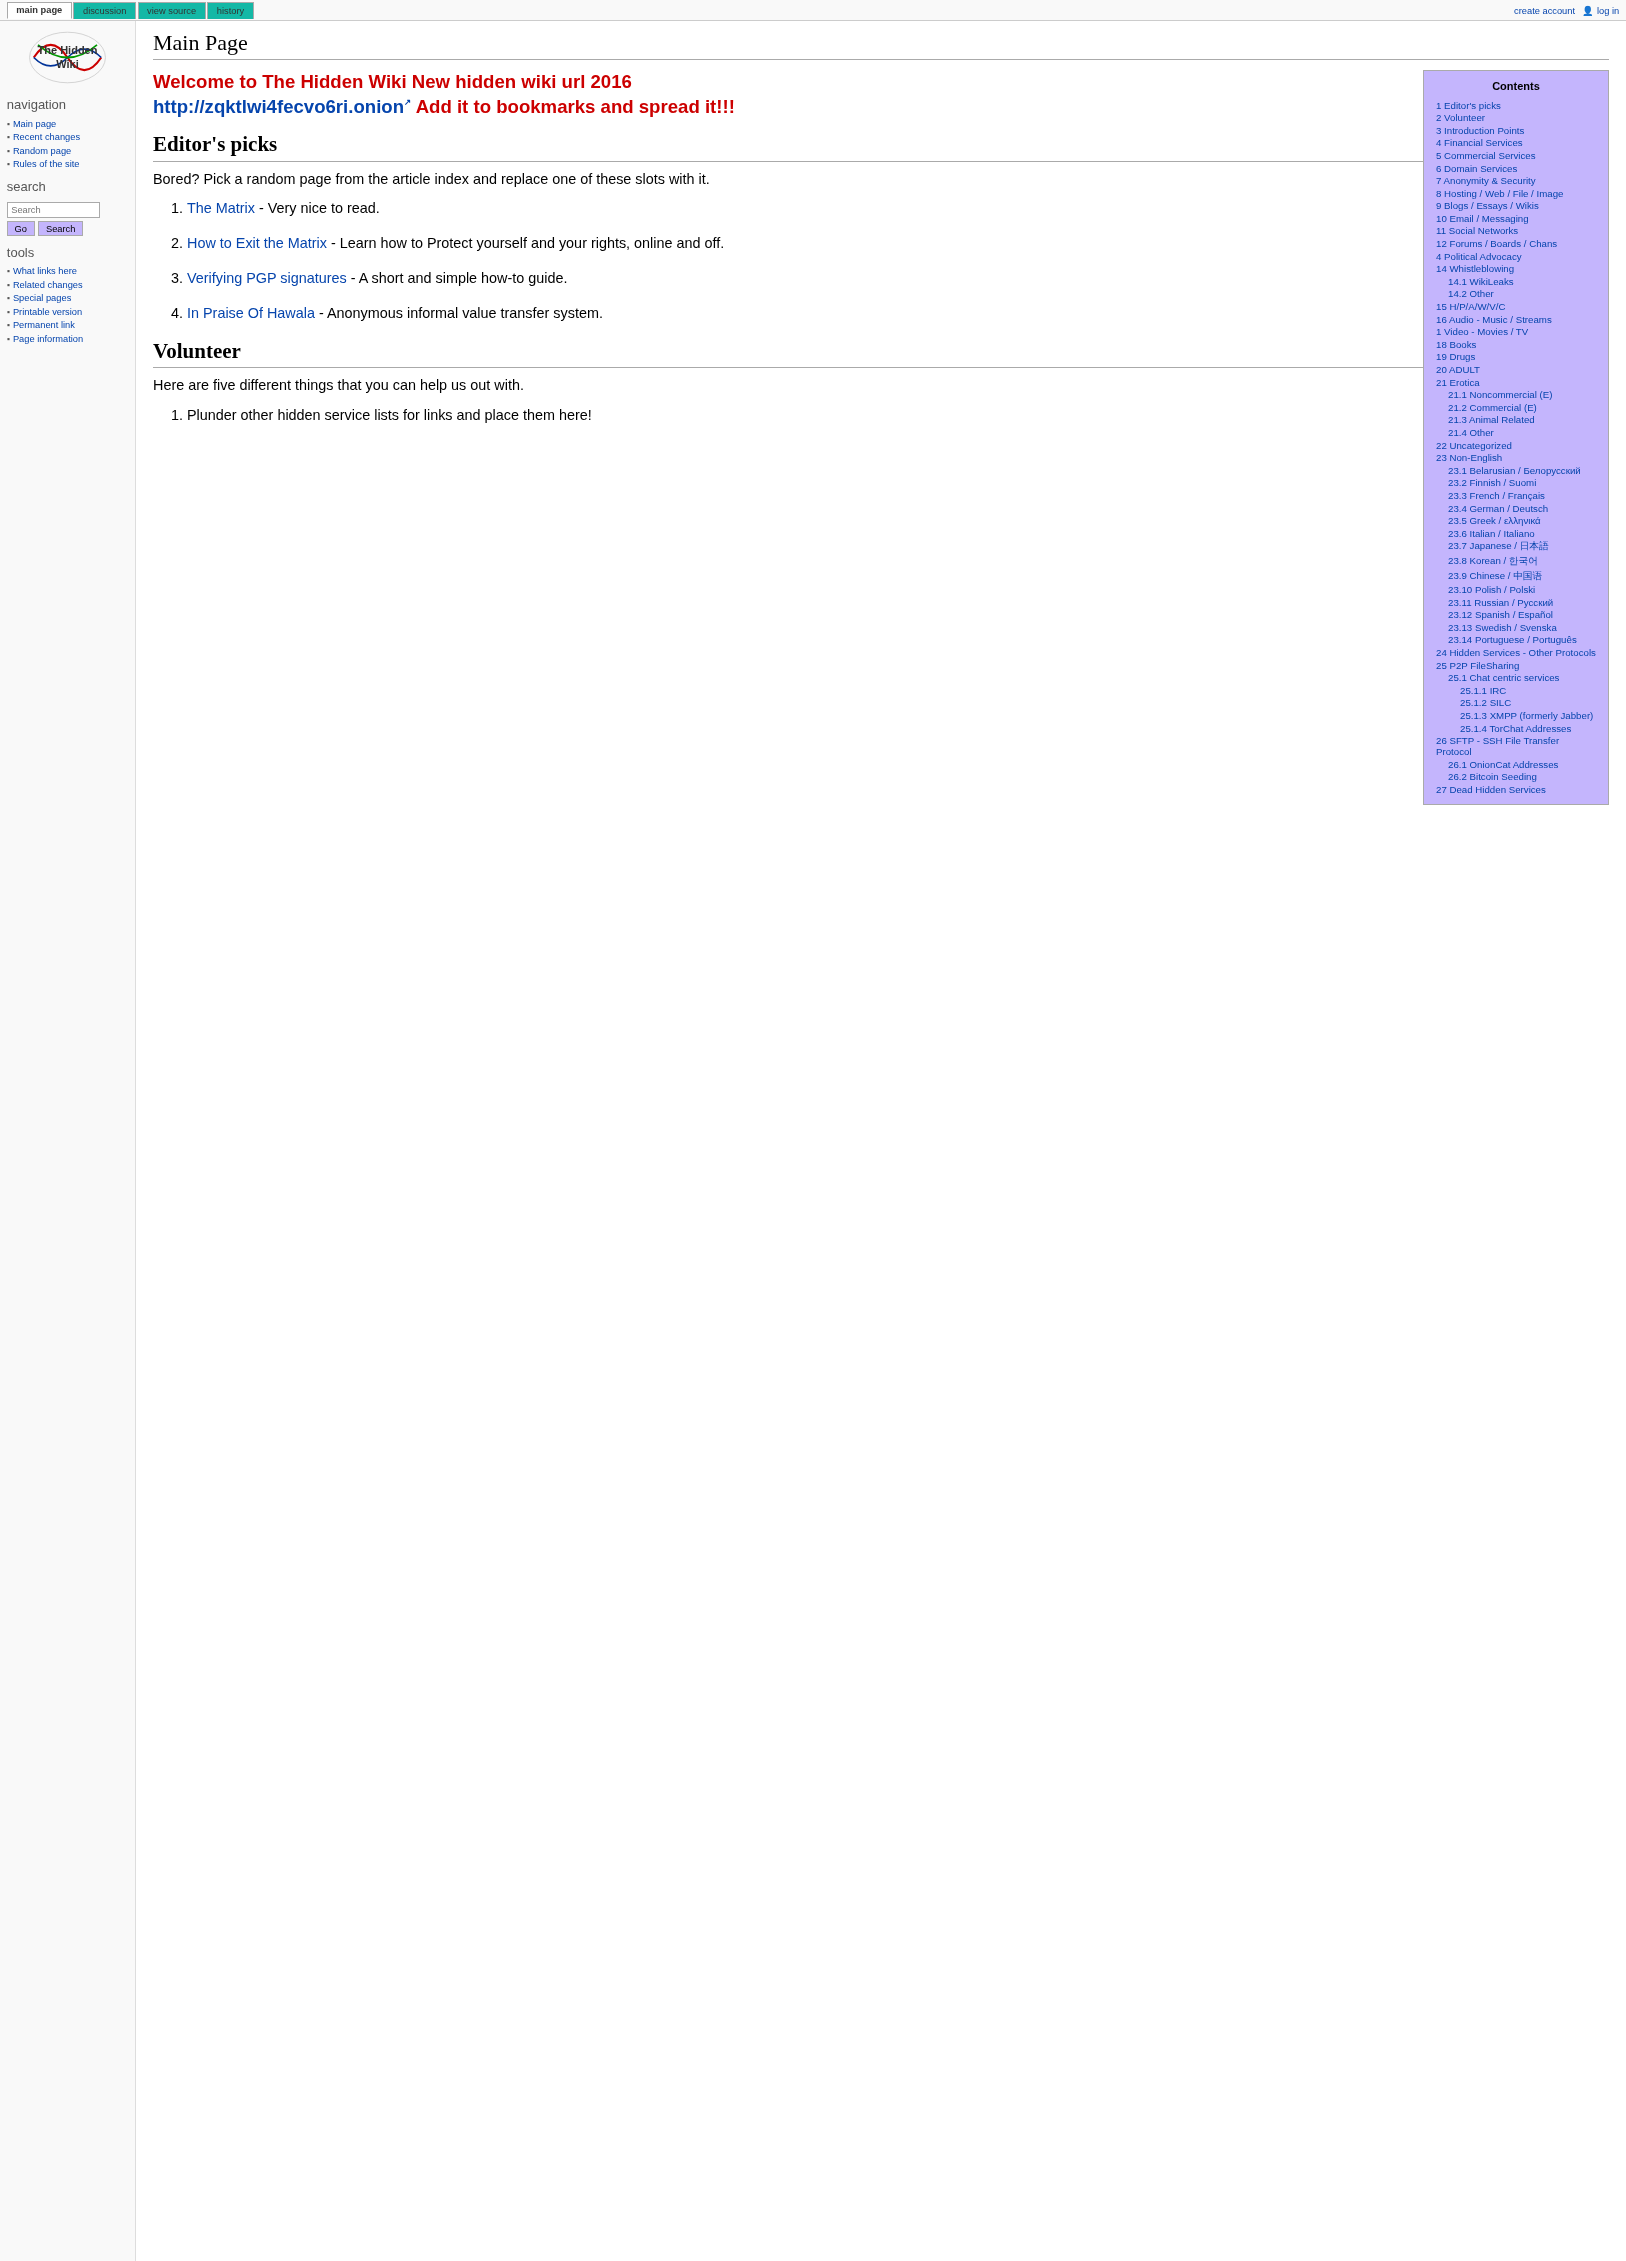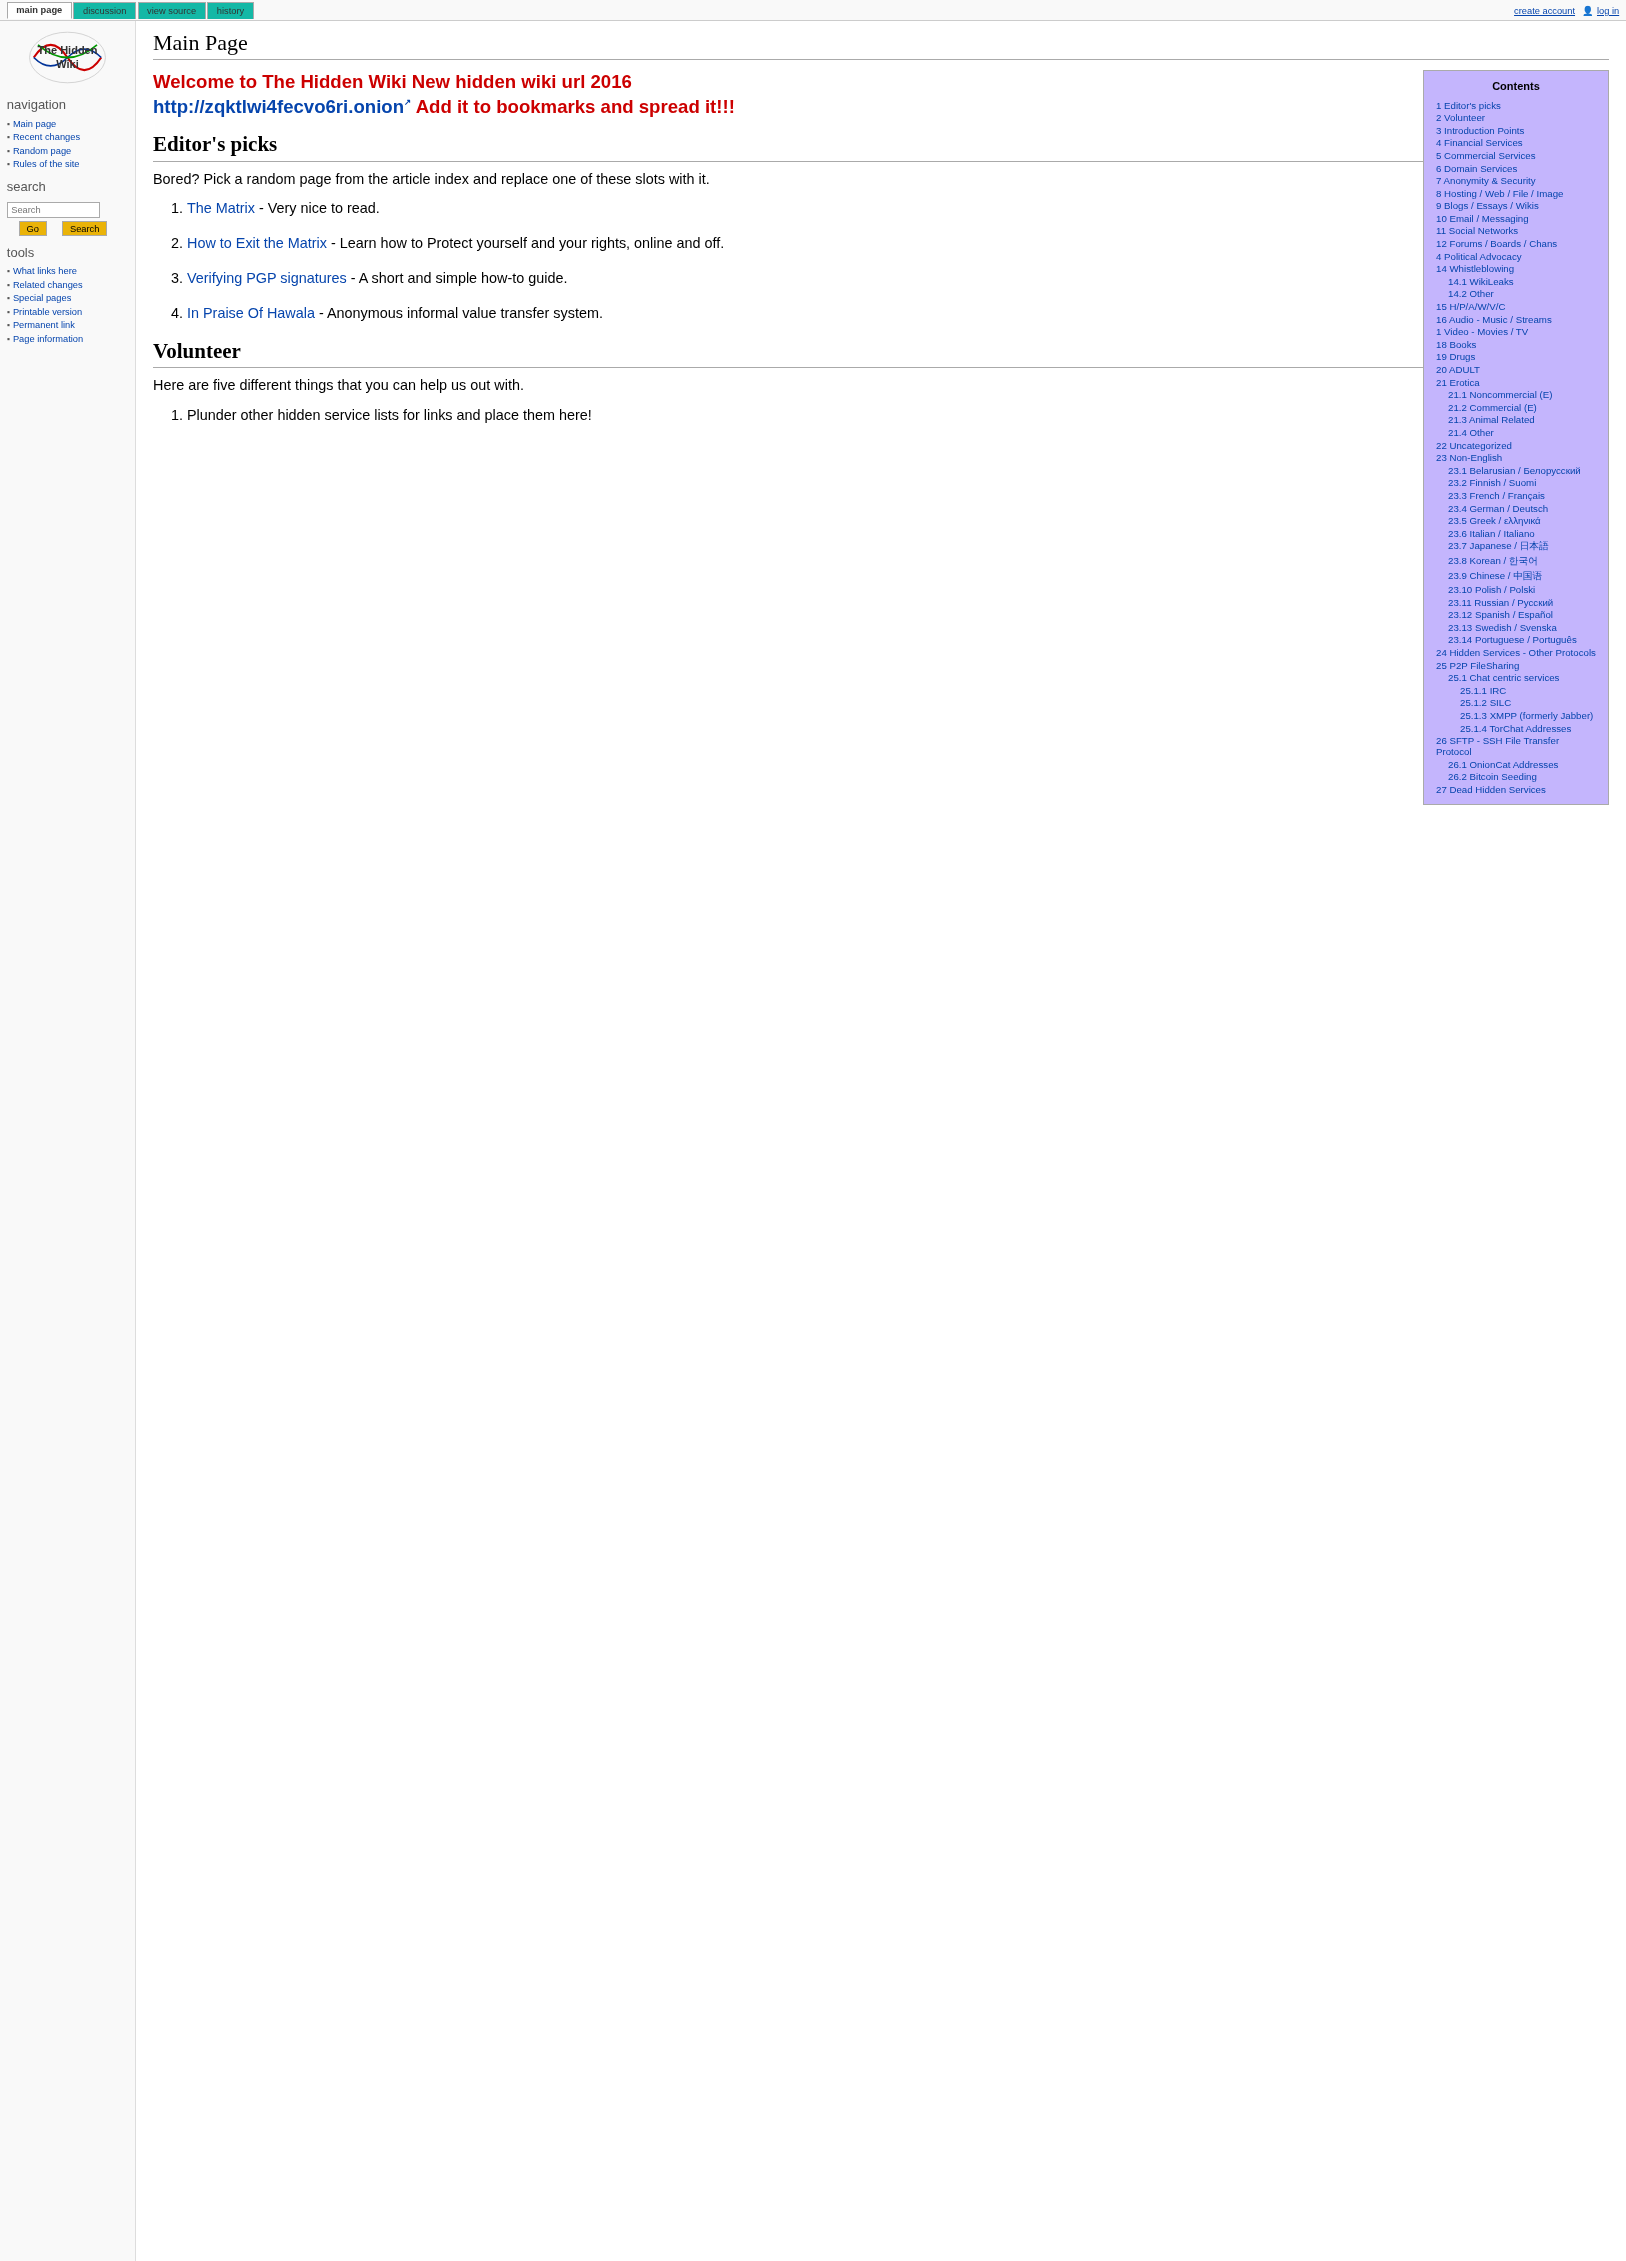--- a/index.html
+++ b/index.html
@@ -30,21 +30,21 @@
       font-size: 9.3px;
       cursor: pointer;
       color: #333;
     }
     .tab-btn.active {
       background: #fff;
       border-bottom: 0.8px solid #fff;
       font-weight: bold;
     }
     #top-bar-right { font-size: 9.3px; color: #555; }
-    #top-bar-right a { color: #0645ad; text-decoration: underline; }
+    #top-bar-right a { color: #0645ad; }
 
     
     #page-wrapper {
       display: flex;
       min-height: 100vh;
     }
 
     
     #sidebar {
       width: 136px;
@@ -96,23 +96,22 @@
       width: 93px;
       padding: 1.7px 3.4px;
       font-size: 9.3px;
       border: 0.8px solid #aaa;
     }
     .sidebar-search-btns { display: flex; gap: 3.4px; margin-top: 3.4px; }
     .sidebar-search-btns button {
       font-size: 9.3px;
       padding: 1.7px 6.8px;
       border: 0.8px solid #aaa;
-      background: #eab308;
+      background: #c4b5fd;
       cursor: pointer;
-      margin-left: 12px;
     }
     .sidebar-tools ul { list-style: none; padding: 0; margin-top: 3.4px; }
     .sidebar-tools ul li { padding: 0.8px 0; }
     .sidebar-tools ul li a { font-size: 9.3px; color: #0645ad; }
 
     
     #main-content {
       flex: 1;
       padding: 8.5px 17px;
       background: #fff;

